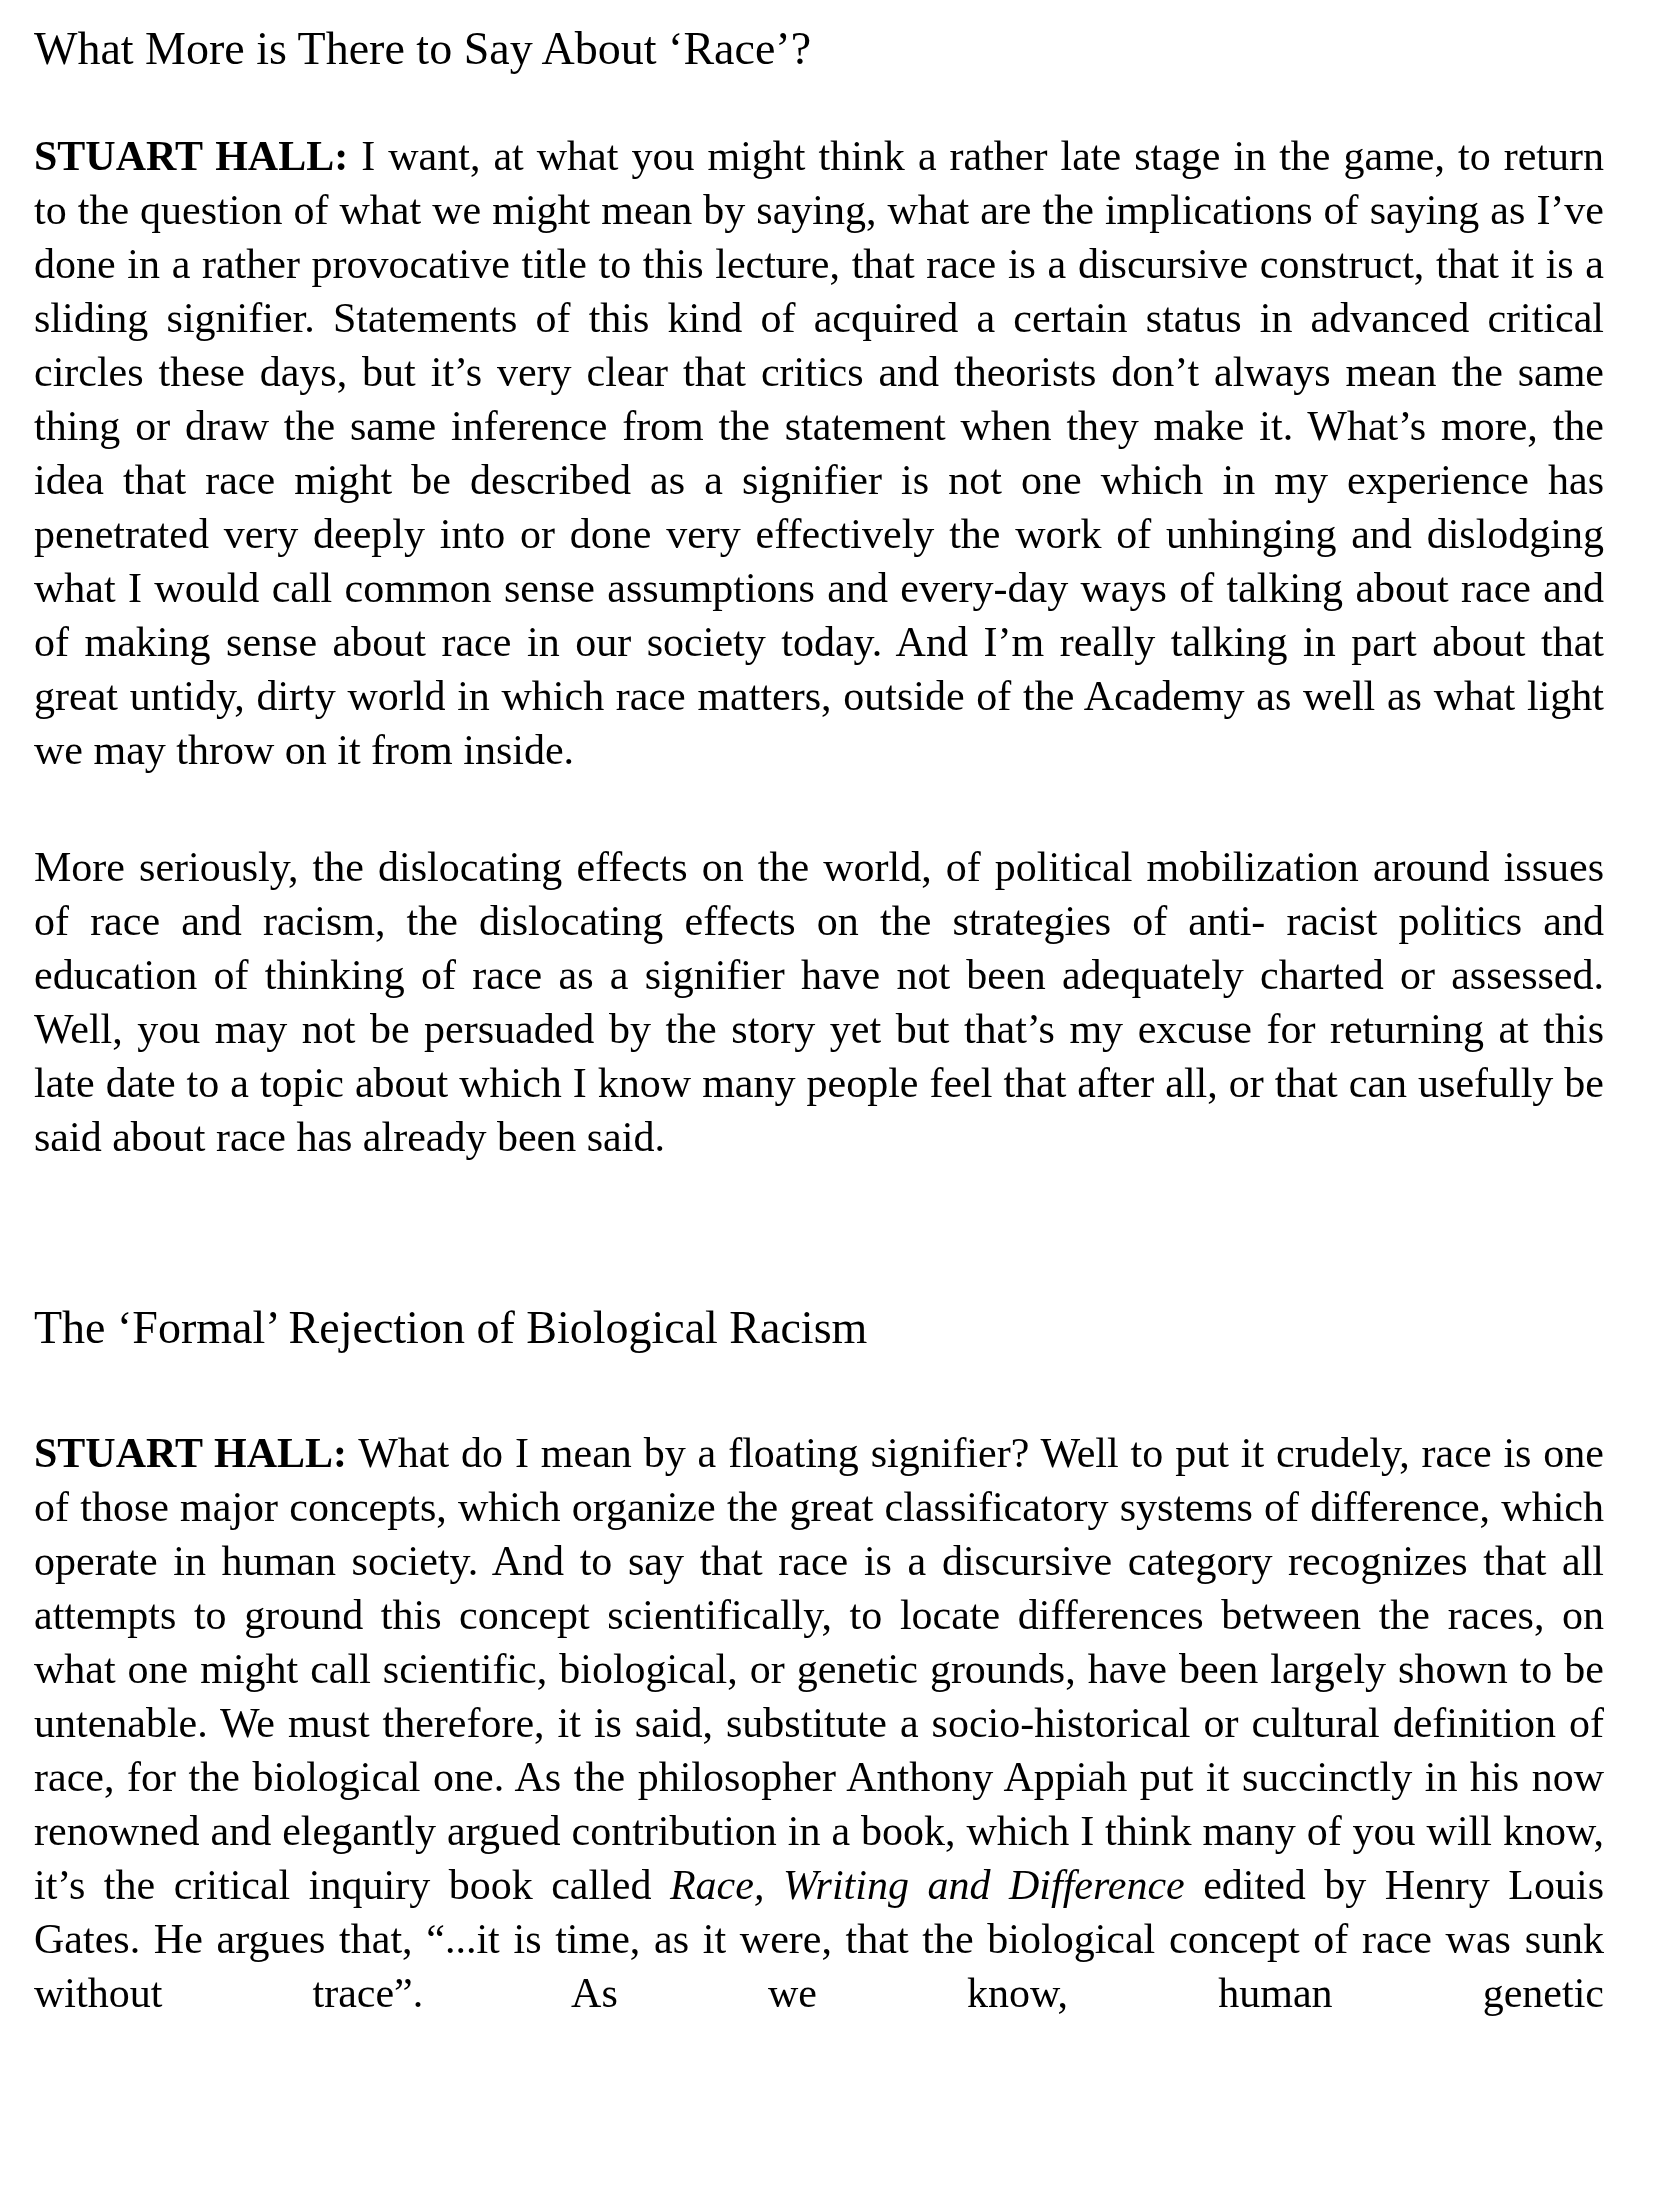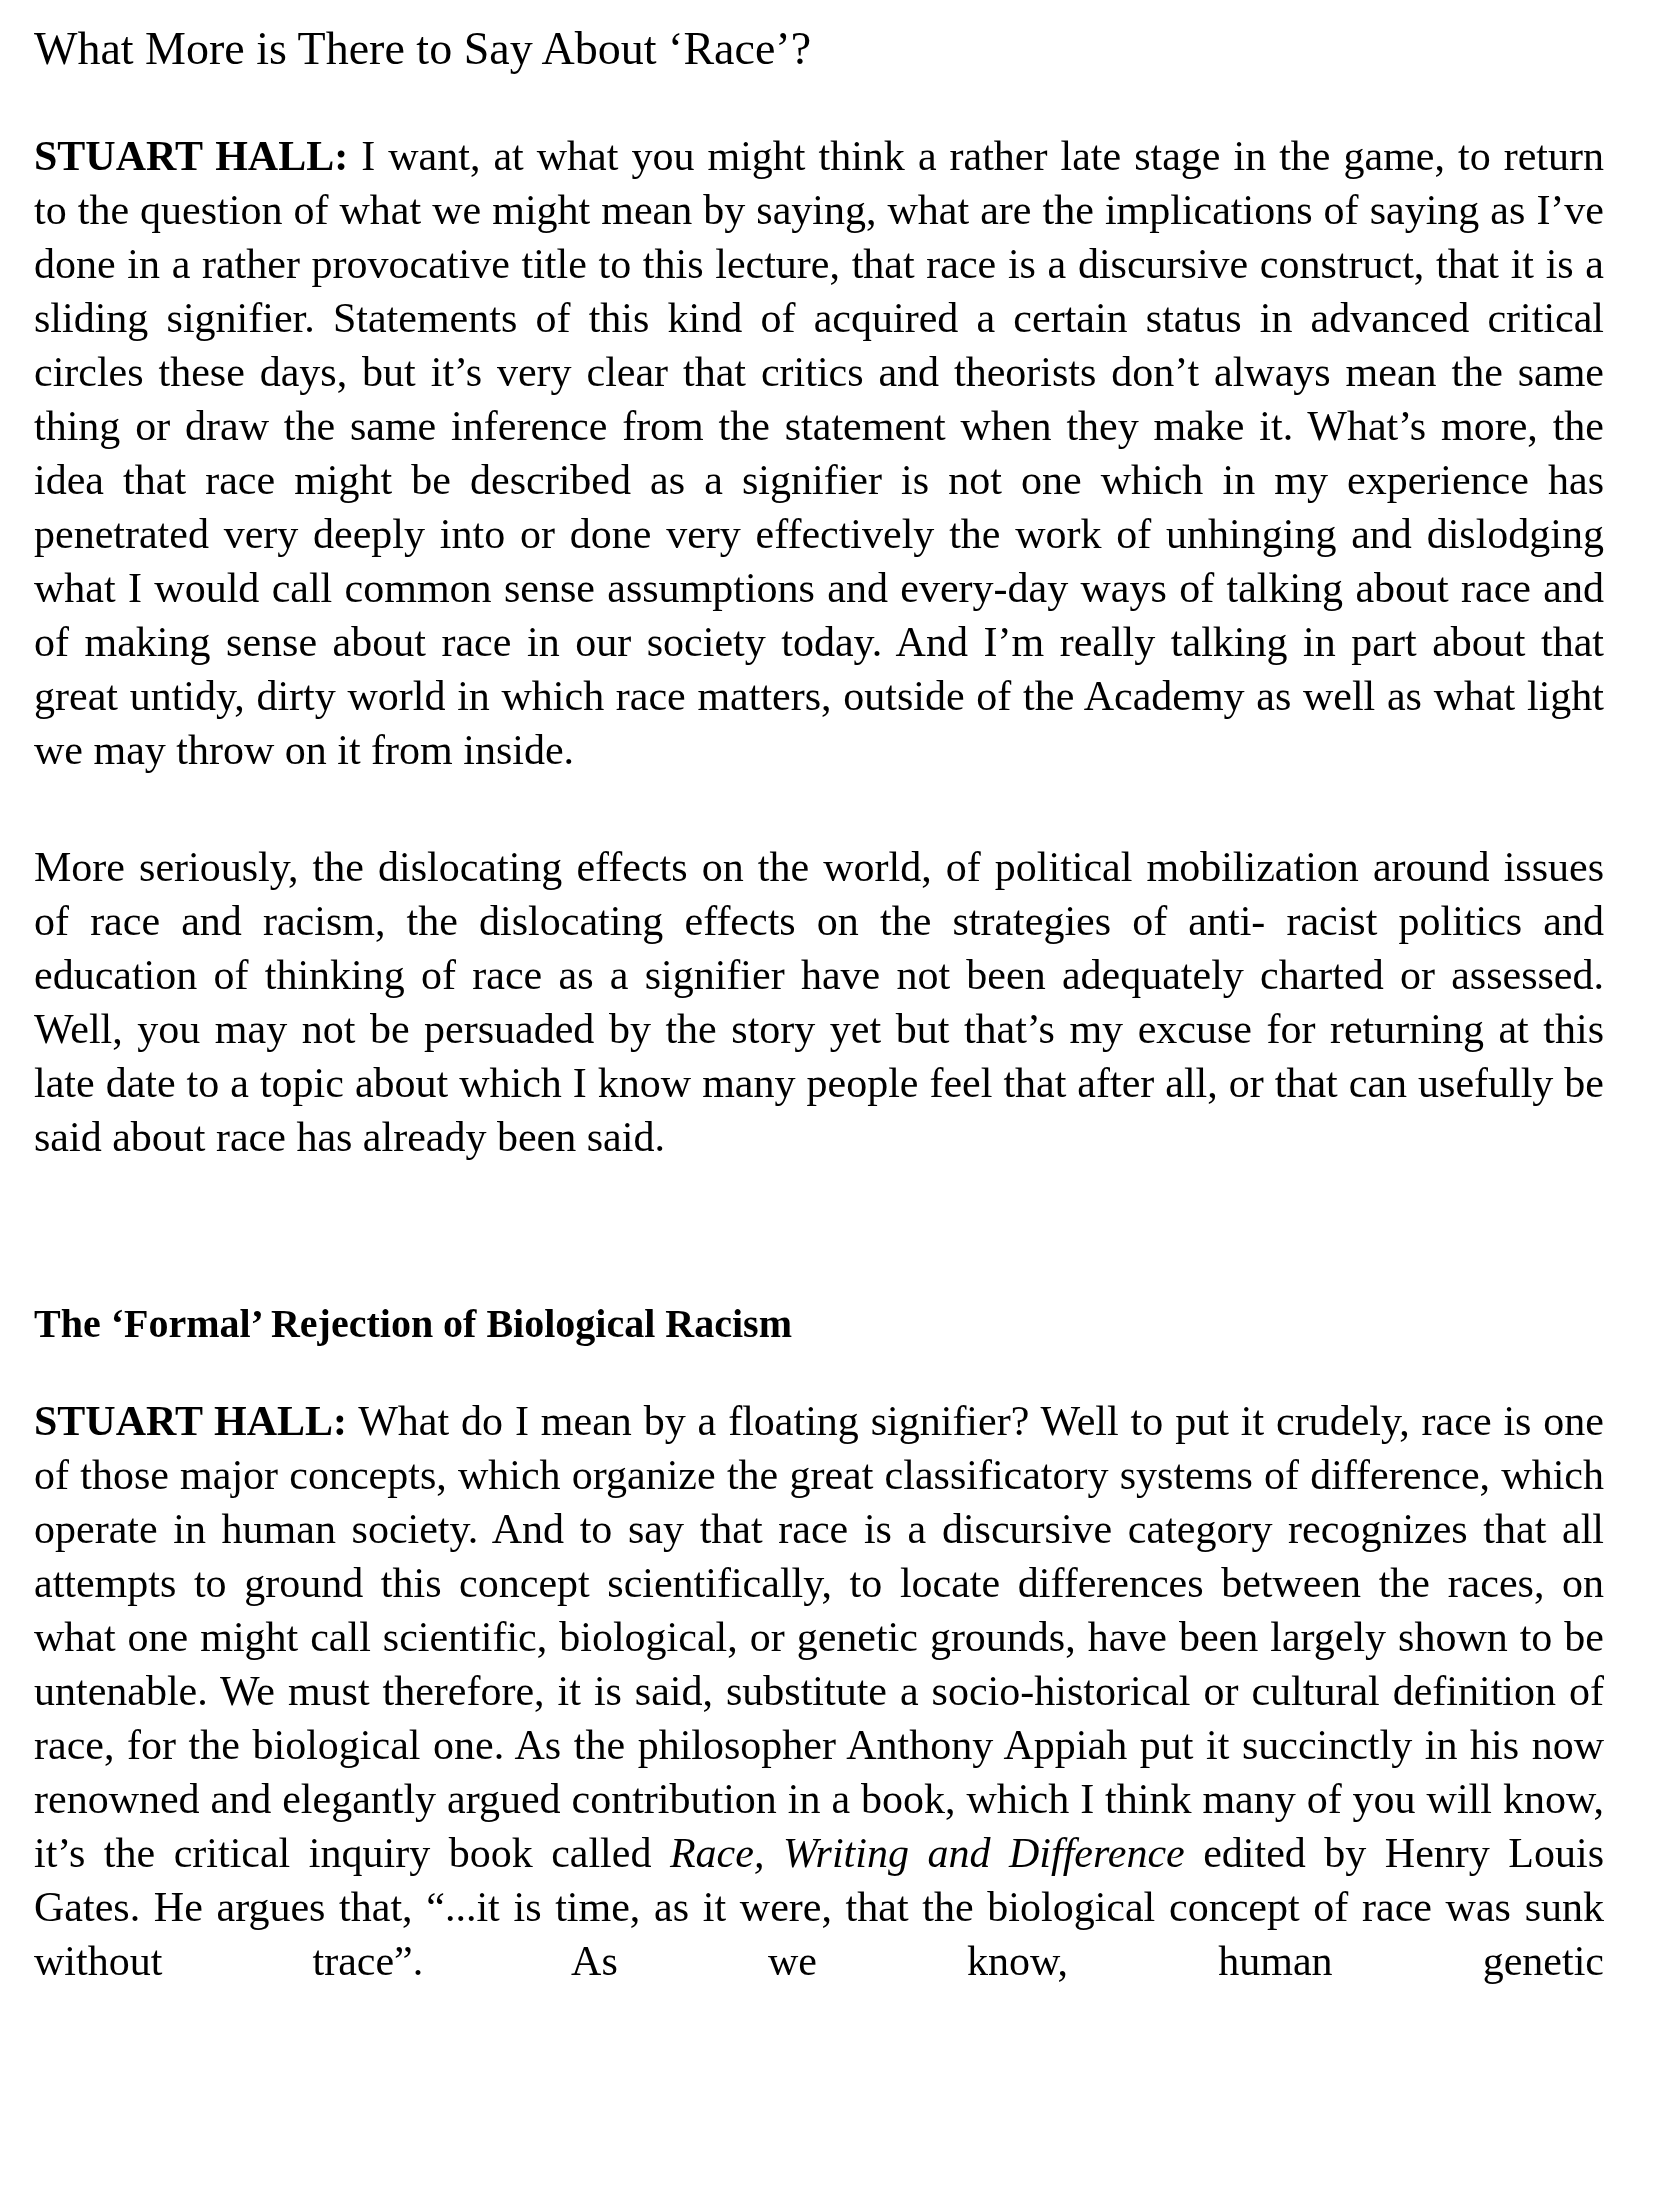--- a/index.html
+++ b/index.html
@@ -32,24 +32,24 @@
     margin: 0 16px 63px 0;
   }
   .body-para .speaker {
     font-weight: bold;
   }
   .body-para.continues {
     text-align-last: justify;
     margin-bottom: 0;
   }
   .section-heading {
-    font-size: 40px;
-    font-weight: bold;
+    font-size: 46px;
+    font-weight: normal;
     line-height: 1.25;
-    margin: 135px 0 45px 0;
+    margin: 135px 0 70px 0;
   }
   .book-title {
     font-style: italic;
   }
 </style>
 </head>
 <body>
 
 <div class="page">
 

